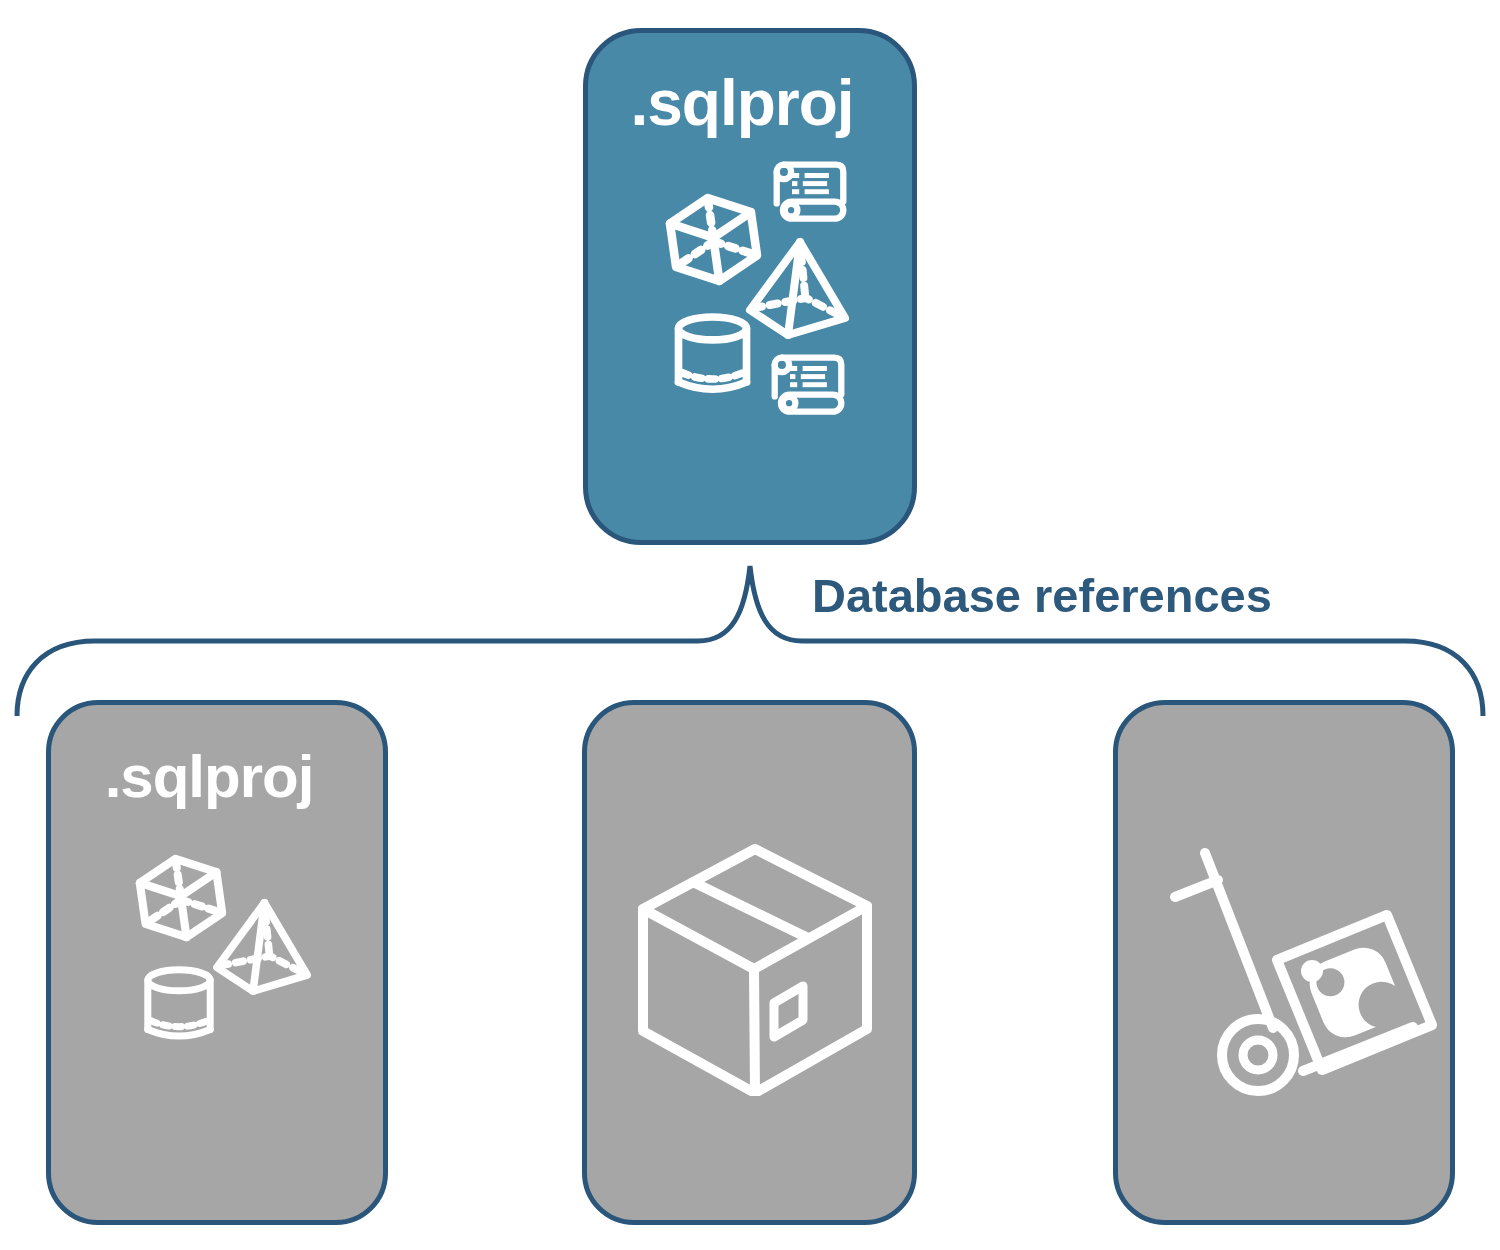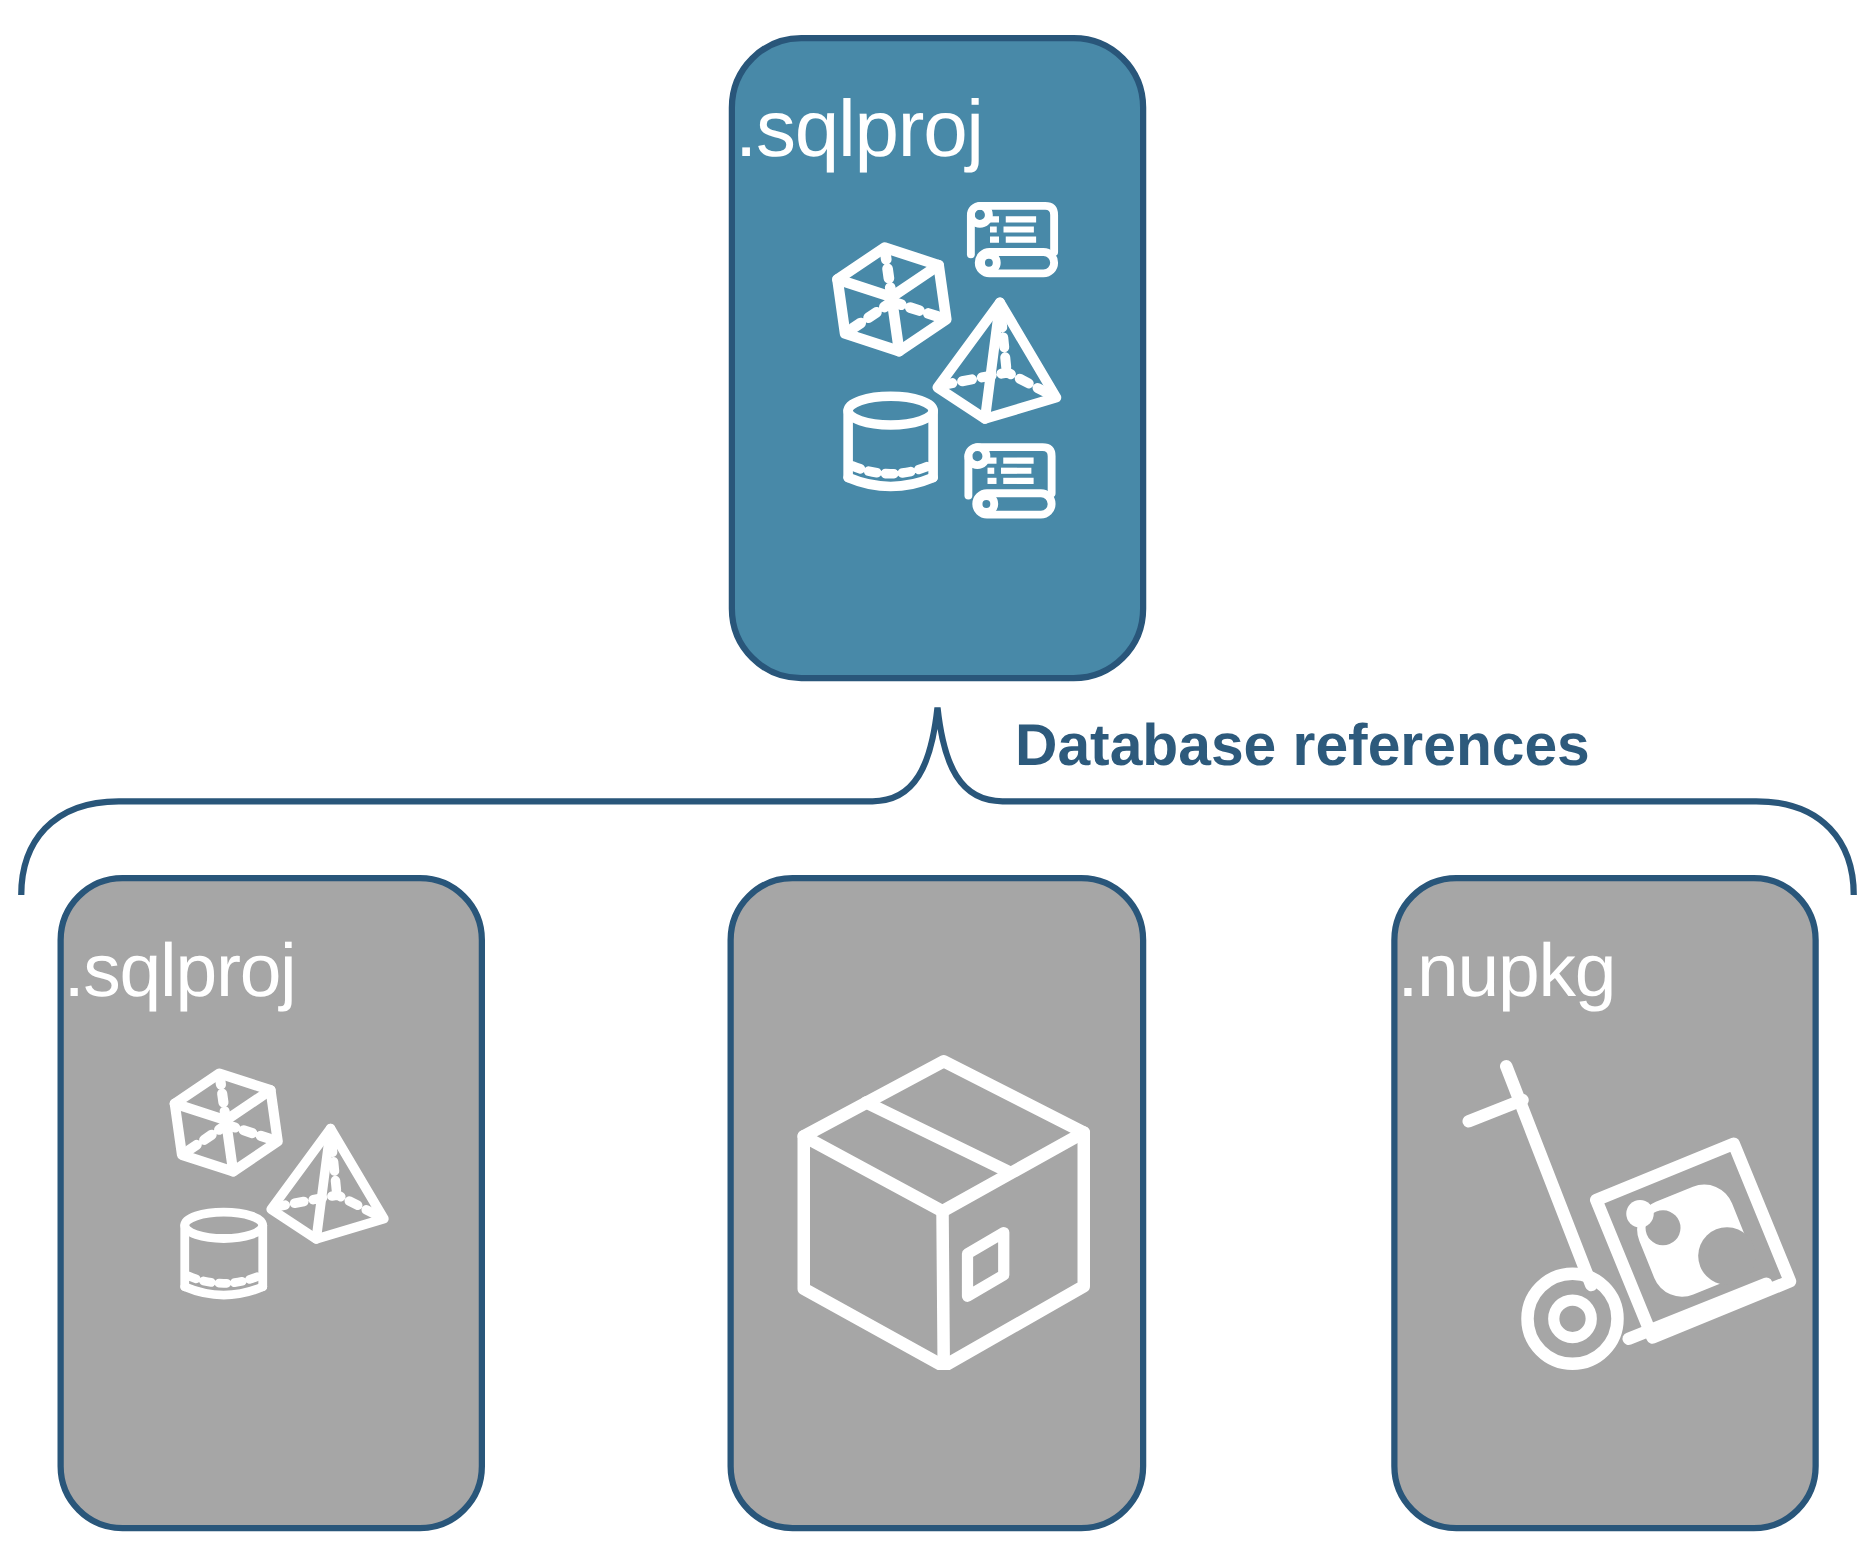--- a/index.html
+++ b/index.html
@@ -10,22 +10,22 @@
   .node{position:absolute;box-sizing:border-box;border:5px solid var(--line);}
   .node.root{
     left:583px;top:28px;width:334px;height:517px;border-radius:58px;
     background:var(--root-fill);
   }
   .node.child{top:700px;width:342px;height:525px;border-radius:52px;background:var(--child-fill);}
   .node.child.c1{left:46px;}
   .node.child.c2{left:582px;width:335px;}
   .node.child.c3{left:1113px;}
   .node-title{
-    position:absolute;left:0;right:16px;text-align:left;color:var(--title-text);
-    font-weight:normal;letter-spacing:-1px;line-height:1;
+    position:absolute;left:0;right:16px;text-align:center;color:var(--title-text);
+    font-weight:bold;letter-spacing:-1px;line-height:1;
   }
   .node.root .node-title{top:38px;font-size:64px;}
   .node.child .node-title{top:42px;font-size:60px;}
   .icon-layer{position:absolute;left:0;top:0;}
   .brace-layer{position:absolute;left:0;top:0;width:1500px;height:1250px;pointer-events:none;}
   .connector-label{
     position:absolute;left:812px;top:572px;font-size:47px;font-weight:bold;
     color:var(--label-text);line-height:1;white-space:nowrap;text-align:center;
   }
   
@@ -112,21 +112,20 @@
         <path d="M120 8 L232 65 L232 188 L120 252 L8 190 L8 68 Z"></path>
         <path d="M8 68 L119 128 L232 65"></path>
         <path d="M119 128 L120 252"></path>
         <path d="M58 41 L173 97"></path>
         <path stroke-width="9" d="M139 162 L139 196 L168 179 L168 145 Z"></path>
       </g>
     </svg>
   </div>
 
   <div class="node child c3">
-    <div class="node-title">.nupkg</div>
     <svg class="icon-layer" style="left:50px;top:141px" width="270" height="250" viewBox="0 0 270 250">
       <g class="ic" stroke-width="10">
         <path d="M7 51 L50 34"></path>
         <path d="M37 7 L105 182"></path>
         <circle cx="90" cy="209" r="36"></circle>
         <circle cx="90" cy="209" r="15" stroke-width="9"></circle>
         <path d="M135 225 L245 181"></path>
         <path d="M109 114 L219 69 L264 179 L154 224 Z"></path>
       </g>
       <g transform="rotate(-22 186.5 146.5)">

